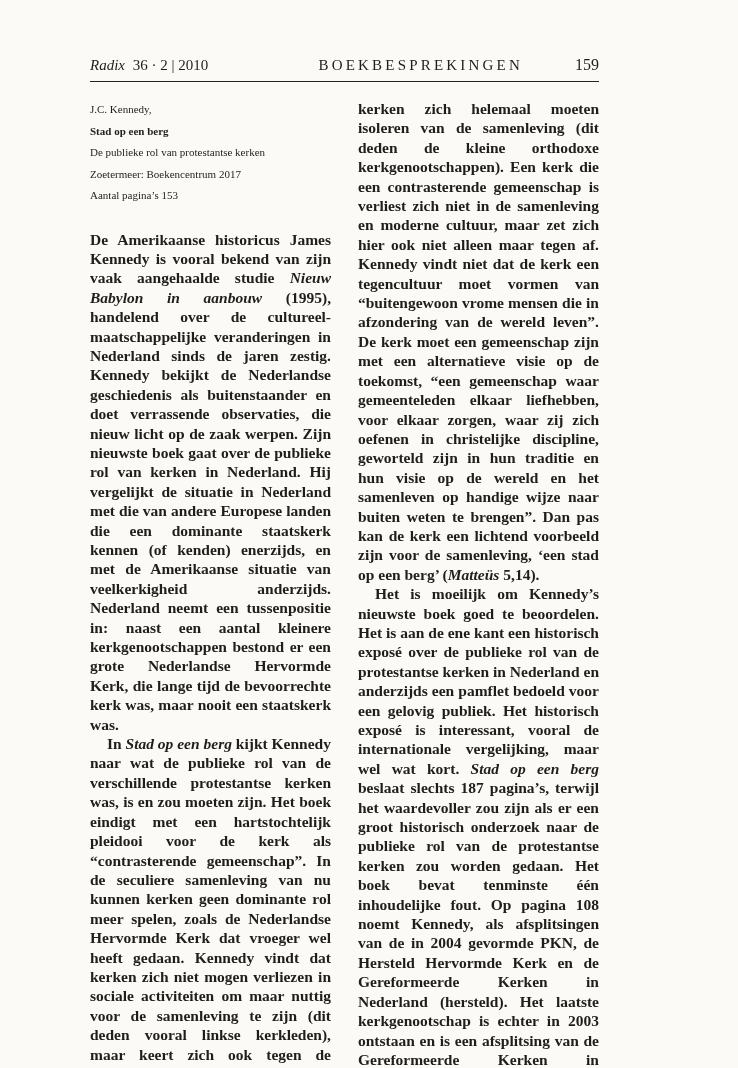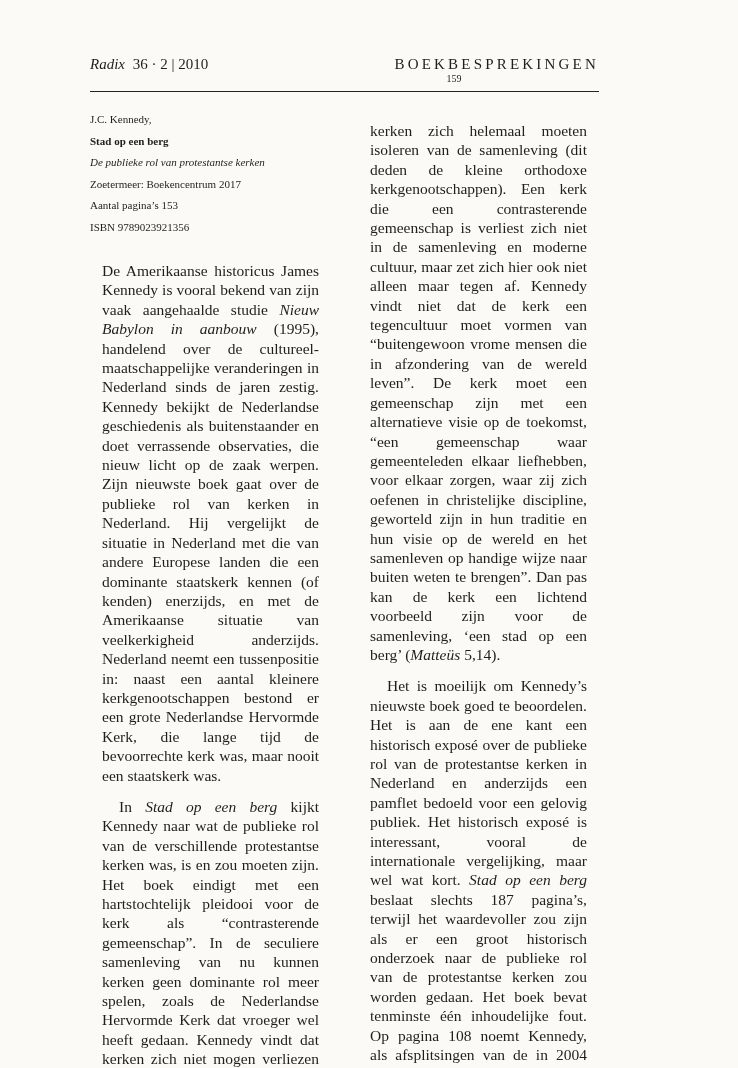--- a/index.html
+++ b/index.html
@@ -16,23 +16,23 @@
     color: #201e1b;
   }
   .page-header {
     display: flex;
     align-items: baseline;
     font-size: 15px;
   }
   .journal-ref { white-space: nowrap; }
   .journal-name { font-style: italic; }
   .journal-issue { margin-left: 4px; }
-  .header-right { margin-left: auto; display: flex; align-items: flex-start; flex-direction: column; }
+  .header-right { margin-left: auto; display: flex; align-items: center; }
   .section-title { font-size: 15px; letter-spacing: 3.2px; }
-  .page-number { margin-left: 52px; font-size: 10px; }
+  .page-number { margin-left: 52px; font-size: 16px; }
   .header-rule {
     height: 0;
     border-top: 1.5px solid #262421;
     margin-top: 7px;
   }
   .columns {
     display: flex;
     gap: 27px;
     margin-top: 17px;
   }
@@ -45,22 +45,22 @@
     hyphens: auto; -webkit-hyphens: auto;
   }
   .book-info {
     margin-bottom: 23px;
     font-size: 11px;
     line-height: 21.5px;
     text-align: left;
   }
   .book-info p { margin: 0; }
   .bi-title { font-weight: 700; }
-  .bi-subtitle { font-style: italic; }
-  .body-para { margin: 12px; }
+  .bi-subtitle { }
+  .body-para { margin: 0; font-weight: bold; }
   .para-indent { text-indent: 17px; }
   em { font-style: italic; }
 </style>
 </head>
 <body>
 
 <div class="page">
 
   <header class="page-header">
     <div class="journal-ref">
@@ -77,21 +77,20 @@
 
   <main class="columns">
 
     <section class="column">
       <div class="book-info">
         <p class="bi-author">J.C. Kennedy,</p>
         <p class="bi-title">Stad op een berg</p>
         <p class="bi-subtitle">De publieke rol van protestantse kerken</p>
         <p class="bi-publisher">Zoetermeer: Boekencentrum 2017</p>
         <p class="bi-pages">Aantal pagina’s 153</p>
-        <p class="bi-isbn">ISBN 9789023921356</p>
       </div>
       <p class="body-para"><span>De Amerikaanse historicus James Kennedy is vooral bekend van zijn vaak aangehaalde studie </span><em>Nieuw Babylon in aanbouw</em><span> (1995), handelend over de cultureel-maatschappelijke veranderingen in Nederland sinds de jaren zestig. Kennedy bekijkt de Nederlandse geschiedenis als buitenstaander en doet verrassende observaties, die nieuw licht op de zaak werpen. Zijn nieuwste boek gaat over de publieke rol van kerken in Nederland. Hij vergelijkt de situatie in Nederland met die van andere Europese landen die een dominante staatskerk kennen (of kenden) enerzijds, en met de Amerikaanse situatie van veelkerkigheid anderzijds. Nederland neemt een tussenpositie in: naast een aantal kleinere kerkgenootschappen bestond er een grote Nederlandse Hervormde Kerk, die lange tijd de bevoorrechte kerk was, maar nooit een staatskerk was.</span></p>
       <p class="body-para para-indent"><span>In </span><em>Stad op een berg</em><span> kijkt Kennedy naar wat de publieke rol van de verschillende protestantse kerken was, is en zou moeten zijn. Het boek eindigt met een hartstochtelijk pleidooi voor de kerk als “contrasterende gemeenschap”. In de seculiere samenleving van nu kunnen kerken geen dominante rol meer spelen, zoals de Nederlandse Hervormde Kerk dat vroeger wel heeft gedaan. Kennedy vindt dat kerken zich niet mogen verliezen in sociale activiteiten om maar nuttig voor de samenleving te zijn (dit deden vooral linkse kerkleden), maar keert zich ook tegen de opvatting dat</span></p>
     </section>
 
     <section class="column">
       <p class="body-para"><span>kerken zich helemaal moeten isoleren van de samenleving (dit deden de kleine orthodoxe kerkgenootschappen). Een kerk die een contrasterende gemeenschap is verliest zich niet in de samenleving en moderne cultuur, maar zet zich hier ook niet alleen maar tegen af. Kennedy vindt niet dat de kerk een tegencultuur moet vormen van “buitengewoon vrome mensen die in afzondering van de wereld leven”. De kerk moet een gemeenschap zijn met een alternatieve visie op de toekomst, “een gemeenschap waar gemeenteleden elkaar liefhebben, voor elkaar zorgen, waar zij zich oefenen in christelijke discipline, geworteld zijn in hun traditie en hun visie op de wereld en het samenleven op handige wijze naar buiten weten te brengen”. Dan pas kan de kerk een lichtend voorbeeld zijn voor de samenleving, ‘een stad op een berg’ (</span><em>Matteüs</em><span> 5,14).</span></p>
       <p class="body-para para-indent"><span>Het is moeilijk om Kennedy’s nieuwste boek goed te beoordelen. Het is aan de ene kant een historisch exposé over de publieke rol van de protestantse kerken in Nederland en anderzijds een pamflet bedoeld voor een gelovig publiek. Het historisch exposé is interessant, vooral de internationale vergelijking, maar wel wat kort. </span><em>Stad op een berg</em><span> beslaat slechts 187 pagina’s, terwijl het waardevoller zou zijn als er een groot historisch onderzoek naar de publieke rol van de protestantse kerken zou worden gedaan. Het boek bevat tenminste één inhoudelijke fout. Op pagina 108 noemt Kennedy, als afsplitsingen van de in 2004 gevormde PKN, de Hersteld Hervormde Kerk en de Gereformeerde Kerken in Nederland (hersteld). Het laatste kerkgenootschap is echter in 2003 ontstaan en is een afsplitsing van de Gereformeerde Kerken in Nederland (vrijgemaakt). Het kerkgenoot-</span></p>
     </section>
 

